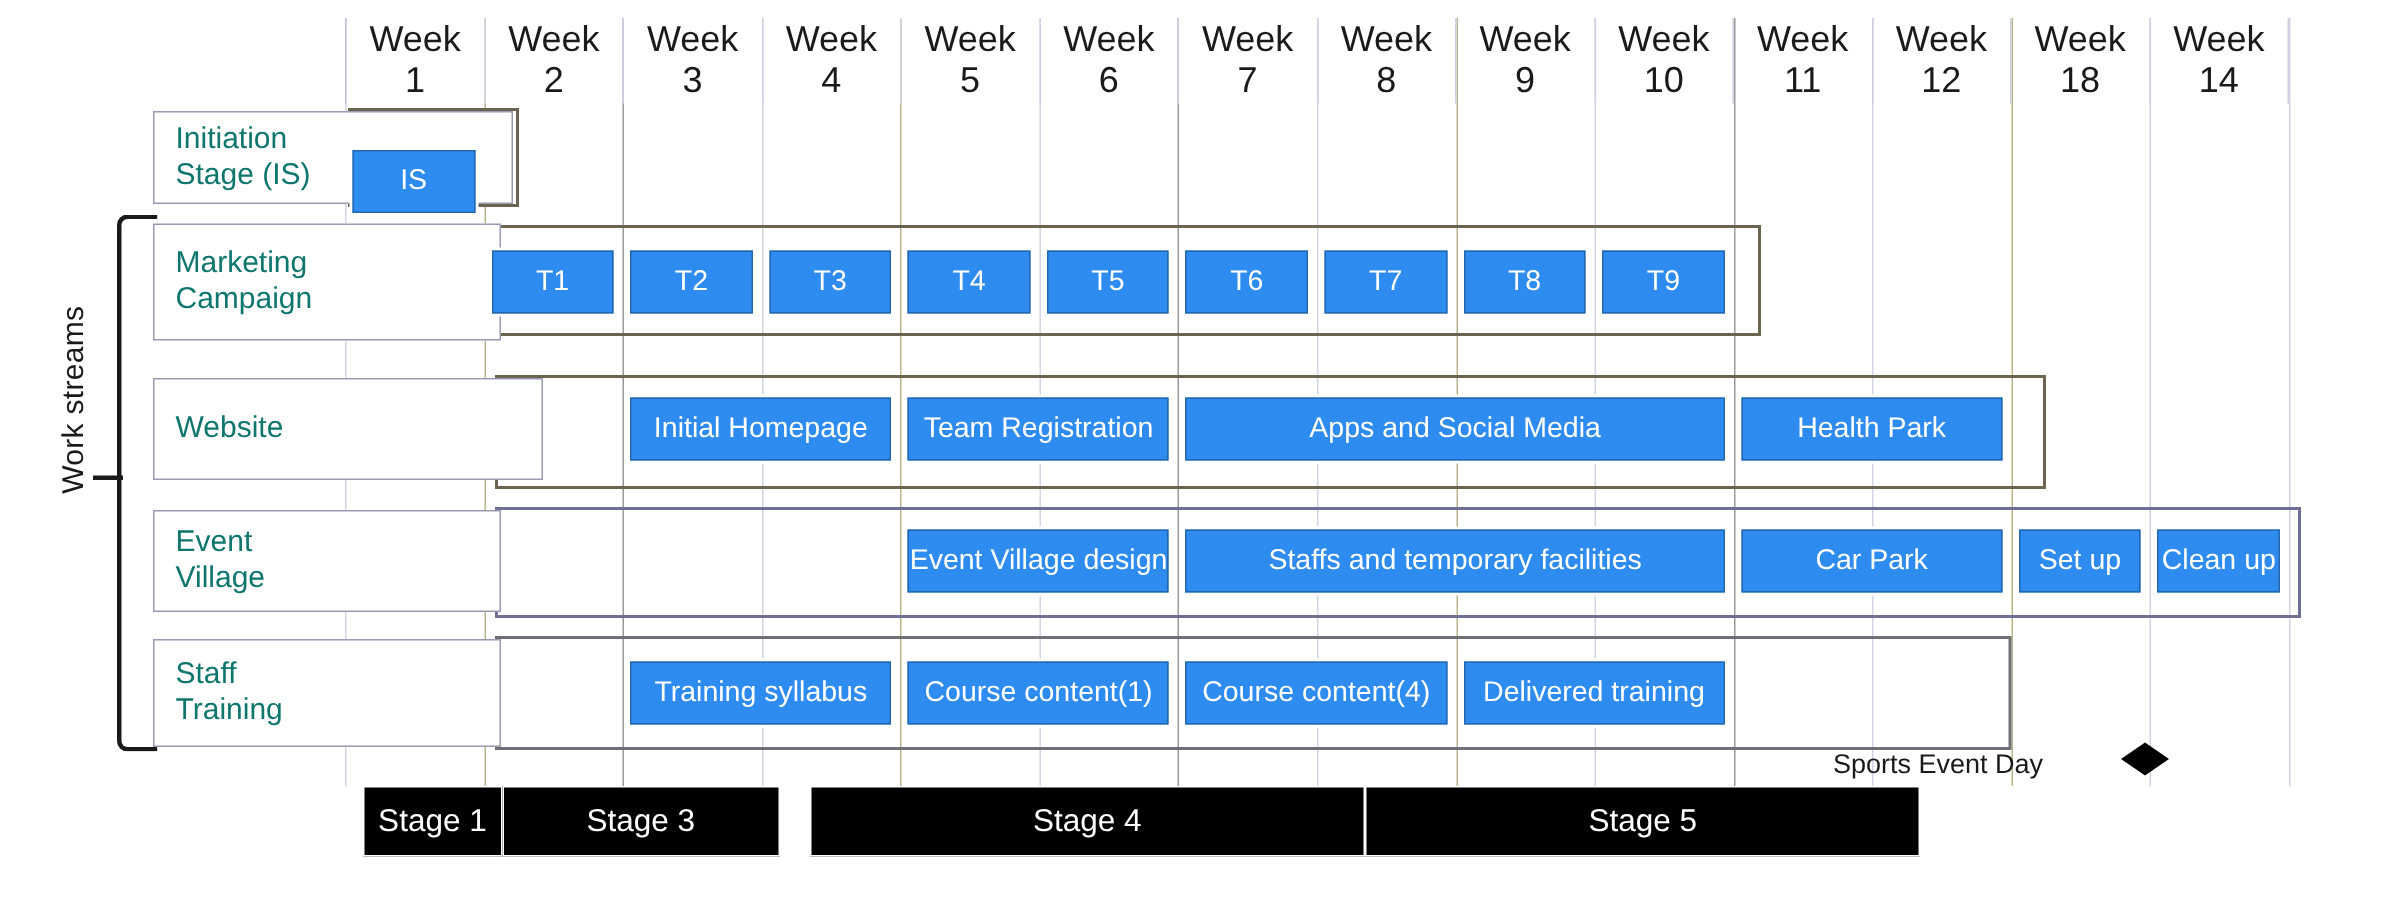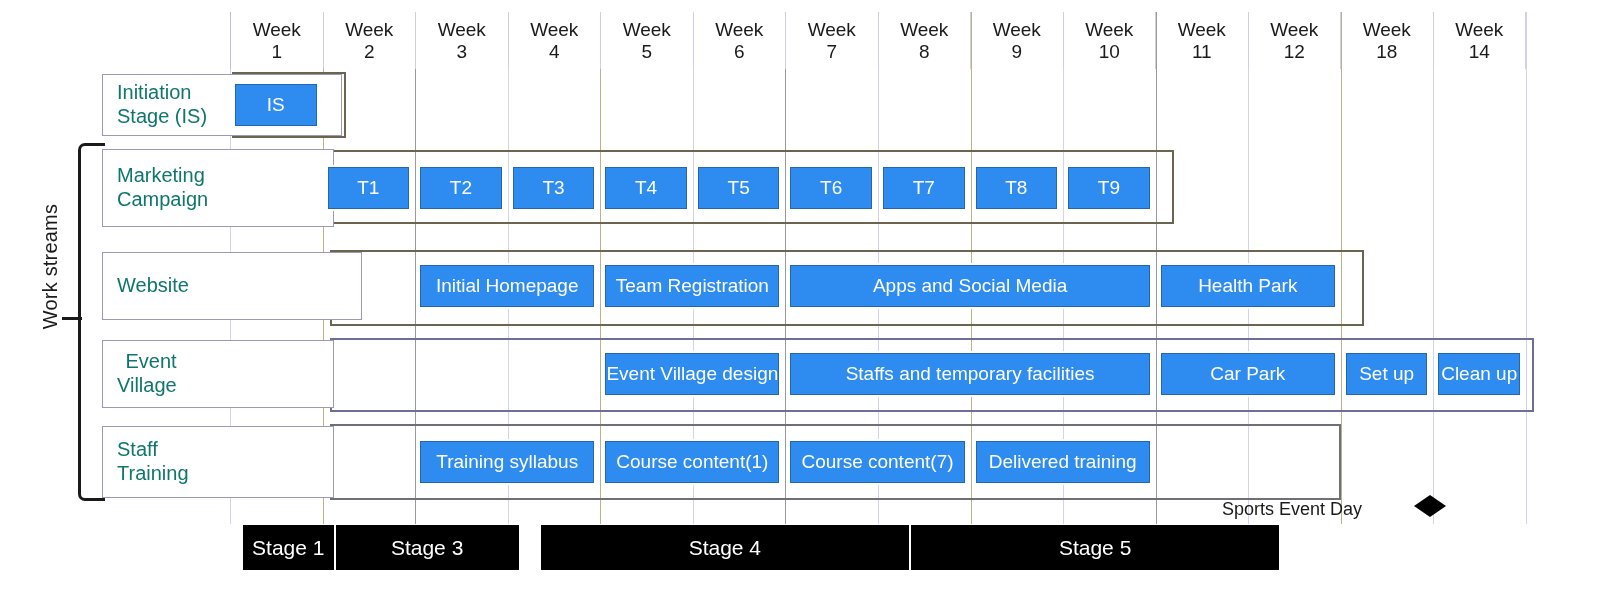--- a/index.html
+++ b/index.html
@@ -27,21 +27,21 @@
   }
 
   
   .weeks{
     position:absolute;left:230px;top:12px;height:57px;width:1296px;
     display:flex;
   }
   .week-cell{
     flex:1 1 0;border-left:1px solid #cfcfe4;
     display:flex;flex-direction:column;align-items:center;justify-content:center;
-    font-size:19px;color:#1a1a1a;line-height:1.12;
+    font-size:24px;color:#1a1a1a;line-height:1.12;
   }
   .week-cell:first-child{border-left:1px solid #bdbdd8;}
   .week-cell:last-child{border-right:1px solid #cfcfe4;}
   .week-cell .wk-n{display:block;}
 
   
   .gridline{position:absolute;top:12px;width:1px;background:#d4d4e6;}
   .gridline.olive{background:#b9b38a;}
   .gridline.dark{background:#9a9a9a;}
 
@@ -177,21 +177,21 @@
         <span class="wk-n">14</span>
       </div>
     </div>
 
   <div id="rows">
       <div class="row-outline bracket" style="left: 232px; top: 72px; width: 112px; height: 62px;"></div>
       <div class="row" style="left: 102px; top: 74px; width: 240px; height: 62px; border: 1px solid rgb(154, 154, 181); background: rgb(255, 255, 255); box-sizing: border-box;">
         <div class="row-label">Initiation
 Stage (IS)</div>
       </div>
-      <div class="bar" style="left: 235px; width: 81.5714px; top: 84px; height: 42px;">IS</div>
+      <div class="bar" style="left: 235px; width: 81.5714px; top: 100px; height: 42px;">IS</div>
       <div class="row-outline bracket" style="left: 330px; top: 150px; width: 842px; height: 70px;"></div>
       <div class="row" style="left: 102px; top: 149px; width: 232px; height: 78px; border: 1px solid rgb(154, 154, 181); background: rgb(255, 255, 255); box-sizing: border-box;">
         <div class="row-label">Marketing
 Campaign</div>
       </div>
       <div class="bar" style="left: 327.571px; width: 81.5714px; top: 167px; height: 42px;">T1</div>
       <div class="bar" style="left: 420.143px; width: 81.5714px; top: 167px; height: 42px;">T2</div>
       <div class="bar" style="left: 512.714px; width: 81.5714px; top: 167px; height: 42px;">T3</div>
       <div class="bar" style="left: 605.286px; width: 81.5714px; top: 167px; height: 42px;">T4</div>
       <div class="bar" style="left: 697.857px; width: 81.5714px; top: 167px; height: 42px;">T5</div>
@@ -201,37 +201,37 @@
       <div class="bar" style="left: 1068.14px; width: 81.5714px; top: 167px; height: 42px;">T9</div>
       <div class="row-outline " style="left: 330px; top: 250px; width: 1030px; height: 72px;"></div>
       <div class="row" style="left: 102px; top: 252px; width: 260px; height: 68px; border: 1px solid rgb(154, 154, 181); background: rgb(255, 255, 255); box-sizing: border-box;">
         <div class="row-label">Website</div>
       </div>
       <div class="bar" style="left: 420.143px; width: 174.143px; top: 265px; height: 42px;">Initial Homepage</div>
       <div class="bar" style="left: 605.286px; width: 174.143px; top: 265px; height: 42px;">Team Registration</div>
       <div class="bar" style="left: 790.429px; width: 359.286px; top: 265px; height: 42px;">Apps and Social Media</div>
       <div class="bar" style="left: 1160.71px; width: 174.143px; top: 265px; height: 42px;">Health Park</div>
       <div class="row-outline blue" style="left: 330px; top: 338px; width: 1200px; height: 70px;"></div>
-      <div class="row" style="left: 102px; top: 340px; width: 232px; height: 68px; border: 1px solid rgb(154, 154, 181); background: rgb(255, 255, 255); box-sizing: border-box; text-align: right;">
+      <div class="row" style="left: 102px; top: 340px; width: 232px; height: 68px; border: 1px solid rgb(154, 154, 181); background: rgb(255, 255, 255); box-sizing: border-box;">
         <div class="row-label">Event
 Village</div>
       </div>
       <div class="bar" style="left: 605.286px; width: 174.143px; top: 353px; height: 42px;">Event Village design</div>
       <div class="bar" style="left: 790.429px; width: 359.286px; top: 353px; height: 42px;">Staffs and temporary facilities</div>
       <div class="bar" style="left: 1160.71px; width: 174.143px; top: 353px; height: 42px;">Car Park</div>
       <div class="bar" style="left: 1345.86px; width: 81.5714px; top: 353px; height: 42px;">Set up</div>
       <div class="bar" style="left: 1438.43px; width: 81.5714px; top: 353px; height: 42px;">Clean up</div>
       <div class="row-outline gray" style="left: 330px; top: 424px; width: 1007px; height: 72px;"></div>
       <div class="row" style="left: 102px; top: 426px; width: 232px; height: 72px; border: 1px solid rgb(154, 154, 181); background: rgb(255, 255, 255); box-sizing: border-box;">
         <div class="row-label">Staff
 Training</div>
       </div>
       <div class="bar" style="left: 420.143px; width: 174.143px; top: 441px; height: 42px;">Training syllabus</div>
       <div class="bar" style="left: 605.286px; width: 174.143px; top: 441px; height: 42px;">Course content(1)</div>
-      <div class="bar" style="left: 790.429px; width: 174.143px; top: 441px; height: 42px;">Course content(7)</div>
+      <div class="bar" style="left: 790.429px; width: 174.143px; top: 441px; height: 42px;">Course content(4)</div>
       <div class="bar" style="left: 975.571px; width: 174.143px; top: 441px; height: 42px;">Delivered training</div>
     </div>
 
   <div class="milestone-label">Sports Event Day</div>
   <svg class="diamond" viewBox="0 0 36 26">
     <polygon points="18,2 34,13 18,24 2,13" fill="#000000"></polygon>
   </svg>
 
   <div class="stages" id="stages">
       <div class="stage" style="width: 92.5714px;">Stage 1</div>

